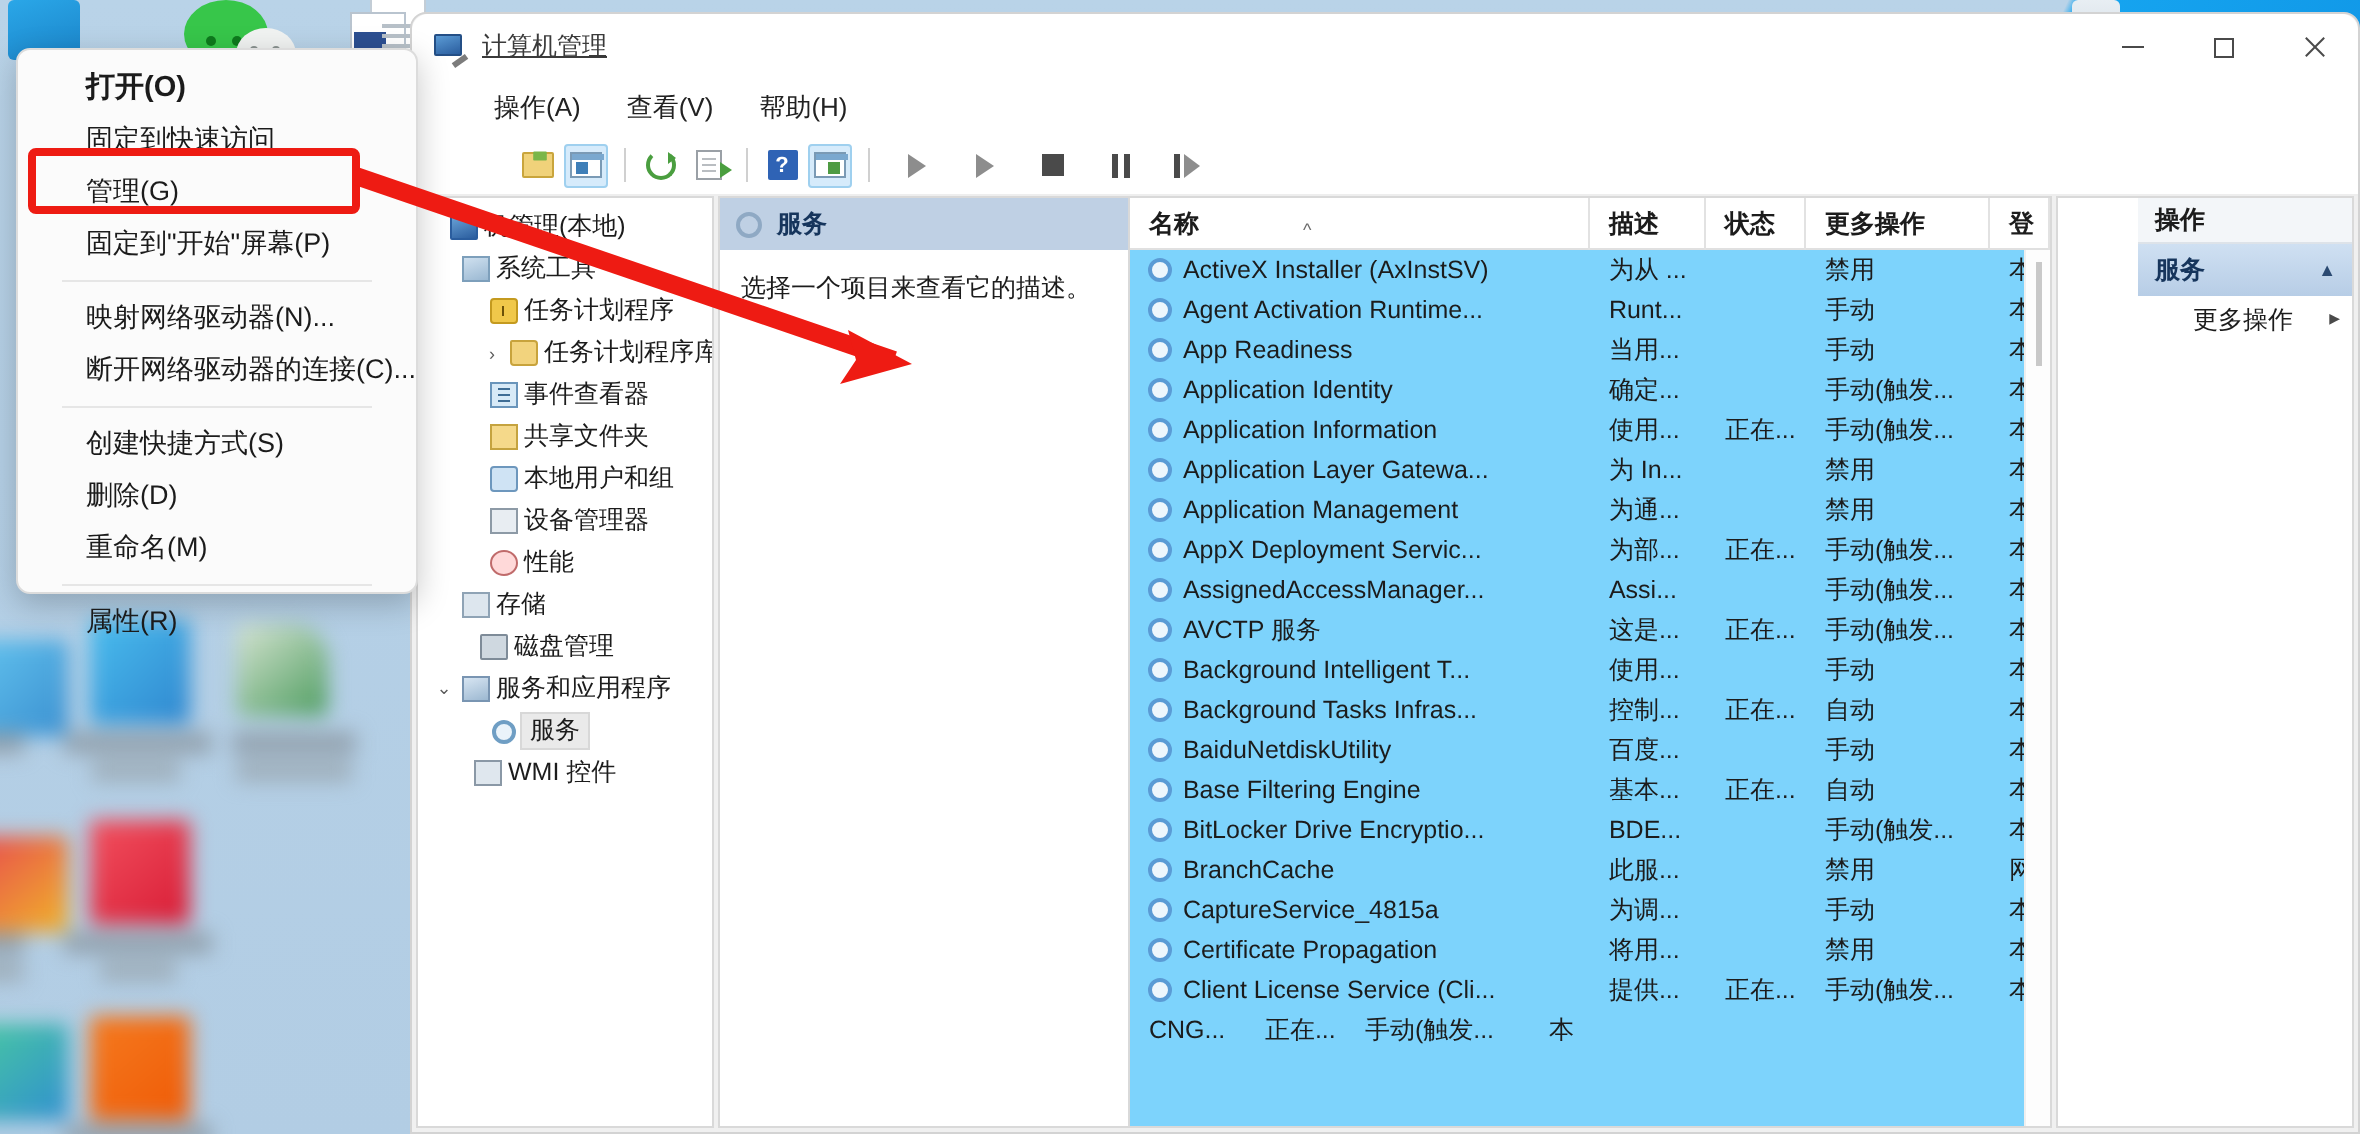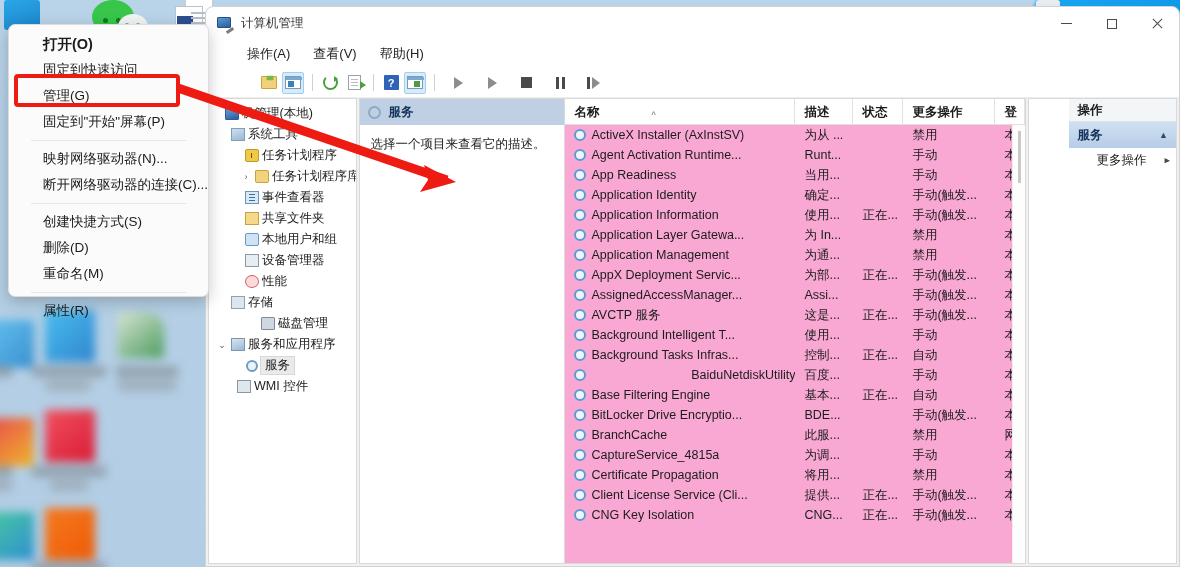--- a/index.html
+++ b/index.html
@@ -77,21 +77,21 @@
     border-top-left-radius: 8px; border-top-right-radius: 8px;
     z-index: 20; overflow: hidden;
   }
   #titlebar { height: 33px; background: #fff; display: flex; align-items: center;
     border-top-left-radius: 8px; border-top-right-radius: 8px; }
   .tb-icon { width: 16px; height: 14px; margin-left: 11px; position: relative; }
   .tb-icon .mon { position:absolute; inset:0 2px 3px 0; background:linear-gradient(160deg,#5b9bd5,#2a5d9e);
     border:1px solid #244f86; border-radius:1px; }
   .tb-icon .wrench { position:absolute; right:-1px; bottom:-1px; width:8px; height:3px;
     background:#7c7c7c; transform: rotate(-35deg); }
-  .tb-title { margin-left: 8px; font-size: 12.5px; color: #3a3a3a; }
+  .tb-title { margin-left: 8px; font-size: 12.5px; color: #3a3a3a; text-decoration: underline; }
   .tb-spacer { flex: 1; }
   .winbtn { width: 45px; height: 33px; display:flex; align-items:center; justify-content:center;
     color: #4a4a4a; font-size: 13px; }
   .g-min { width: 11px; height: 1px; background: #4a4a4a; }
   .g-max { width: 10px; height: 10px; border: 1px solid #4a4a4a; }
   .g-close { position: relative; width: 12px; height: 12px; }
   .g-close::before, .g-close::after {
     content:""; position:absolute; left:0; top:5px; width:13px; height:1px; background:#4a4a4a; }
   .g-close::before { transform: rotate(45deg); }
   .g-close::after { transform: rotate(-45deg); }
@@ -168,21 +168,21 @@
   .m-wmi { background:#dfe7ee;border:1px solid #8a98a6;}
 
   #mid-pane { flex: 1; display: flex; margin-left: 2px; }
   #desc-pane { width: 205px; background: #fff; border: 1px solid #d9d9d9; border-right: none; }
   .desc-head { height: 26px; background: #bfd0e4; display: flex; align-items: center;
     padding-left: 8px; font-size: 12.5px; font-weight: bold; color: #16355c; }
   .desc-head .gear-sm { width: 13px; height: 13px; border: 2px solid #8fa9c4;
     border-radius: 50%; margin-right: 7px; }
   .desc-body { padding: 11px 10px; font-size: 12.5px; color: #1c1c1c; line-height: 1.4; }
 
-  #list-pane { flex: 1; background: #f9a8d4; border: 1px solid #d9d9d9; position: relative;
+  #list-pane { flex: 1; background: #7dd3fc; border: 1px solid #d9d9d9; position: relative;
     overflow: hidden; }
   #list-head { height: 26px; display: flex; align-items: center; background: #fff;
     border-bottom: 1px solid #e0e0e0; font-size: 12.5px; font-weight: bold; color: #1c1c1c; }
   .hcell { position: relative; padding-left: 9px; height: 26px; line-height: 26px;
     border-right: 1px solid #e2e2e2; overflow: hidden; white-space: nowrap; }
   .sort-caret { position: absolute; left: 86px; top: 3px; font-size: 9px; color: #6b6b6b; font-weight: normal; }
   .lrow { height: 20px; display: flex; align-items: center; font-size: 12.5px; color: #1c1c1c;
     white-space: nowrap; }
   .lc { overflow: hidden; white-space: nowrap; padding-left: 9px; }
   .lc.name { display: flex; align-items: center; padding-left: 9px; }
@@ -379,21 +379,21 @@
           </span>
         <span class="tl">性能</span>
       </div>
       <div class="tr" style="padding-left:6px">
         <span class="tw"></span>
         <span class="ti">
             <span class="mini m-store"></span>
           </span>
         <span class="tl">存储</span>
       </div>
-      <div class="tr" style="padding-left:36px">
+      <div class="tr" style="padding-left:15px">
         <span class="tw"></span>
         <span class="ti">
             <span class="mini m-disk"></span>
           </span>
         <span class="tl">磁盘管理</span>
       </div>
       <div class="tr" style="padding-left:6px">
         <span class="tw">⌄</span>
         <span class="ti">
             <span class="mini m-svcapp"></span>
@@ -551,21 +551,21 @@
               <div class="lc name" style="width: 230px;">
                 <span class="svc-gear"></span>
                 <span>Background Tasks Infras...</span>
               </div>
               <div class="lc" style="width: 58px;">控制...</div>
               <div class="lc" style="width: 50px;">正在...</div>
               <div class="lc" style="width: 92px;">自动</div>
               <div class="lc" style="width: 30px;">本</div>
             </div>
             <div class="lrow">
-              <div class="lc name" style="width: 230px; justify-content: space-between;">
+              <div class="lc name" style="width: 230px;">
                 <span class="svc-gear"></span>
                 <span>BaiduNetdiskUtility</span>
               </div>
               <div class="lc" style="width: 58px;">百度...</div>
               <div class="lc" style="width: 50px;"></div>
               <div class="lc" style="width: 92px;">手动</div>
               <div class="lc" style="width: 30px;">本</div>
             </div>
             <div class="lrow">
               <div class="lc name" style="width: 230px;">
@@ -621,24 +621,20 @@
               <div class="lc name" style="width: 230px;">
                 <span class="svc-gear"></span>
                 <span>Client License Service (Cli...</span>
               </div>
               <div class="lc" style="width: 58px;">提供...</div>
               <div class="lc" style="width: 50px;">正在...</div>
               <div class="lc" style="width: 92px;">手动(触发...</div>
               <div class="lc" style="width: 30px;">本</div>
             </div>
             <div class="lrow">
-              <div class="lc name" style="width: 230px;">
-                <span class="svc-gear"></span>
-                <span>CNG Key Isolation</span>
-              </div>
               <div class="lc" style="width: 58px;">CNG...</div>
               <div class="lc" style="width: 50px;">正在...</div>
               <div class="lc" style="width: 92px;">手动(触发...</div>
               <div class="lc" style="width: 30px;">本</div>
             </div>
           </div>
         <div id="vscroll">
           <div id="vthumb"></div>
         </div>
       </div>

